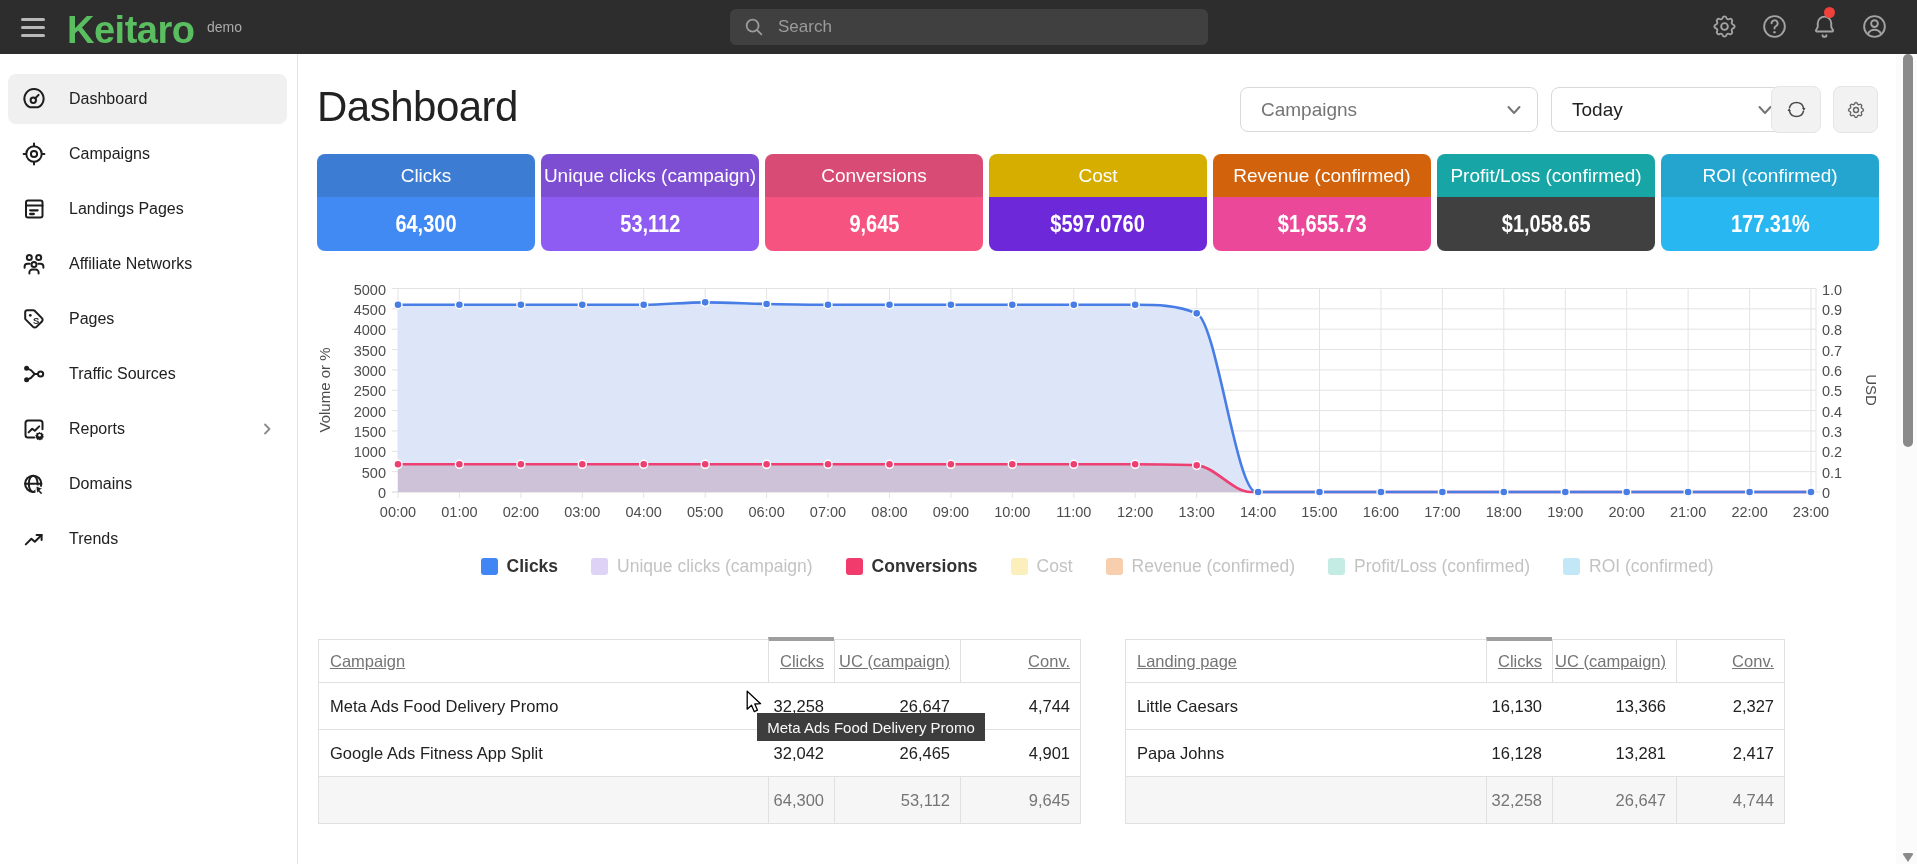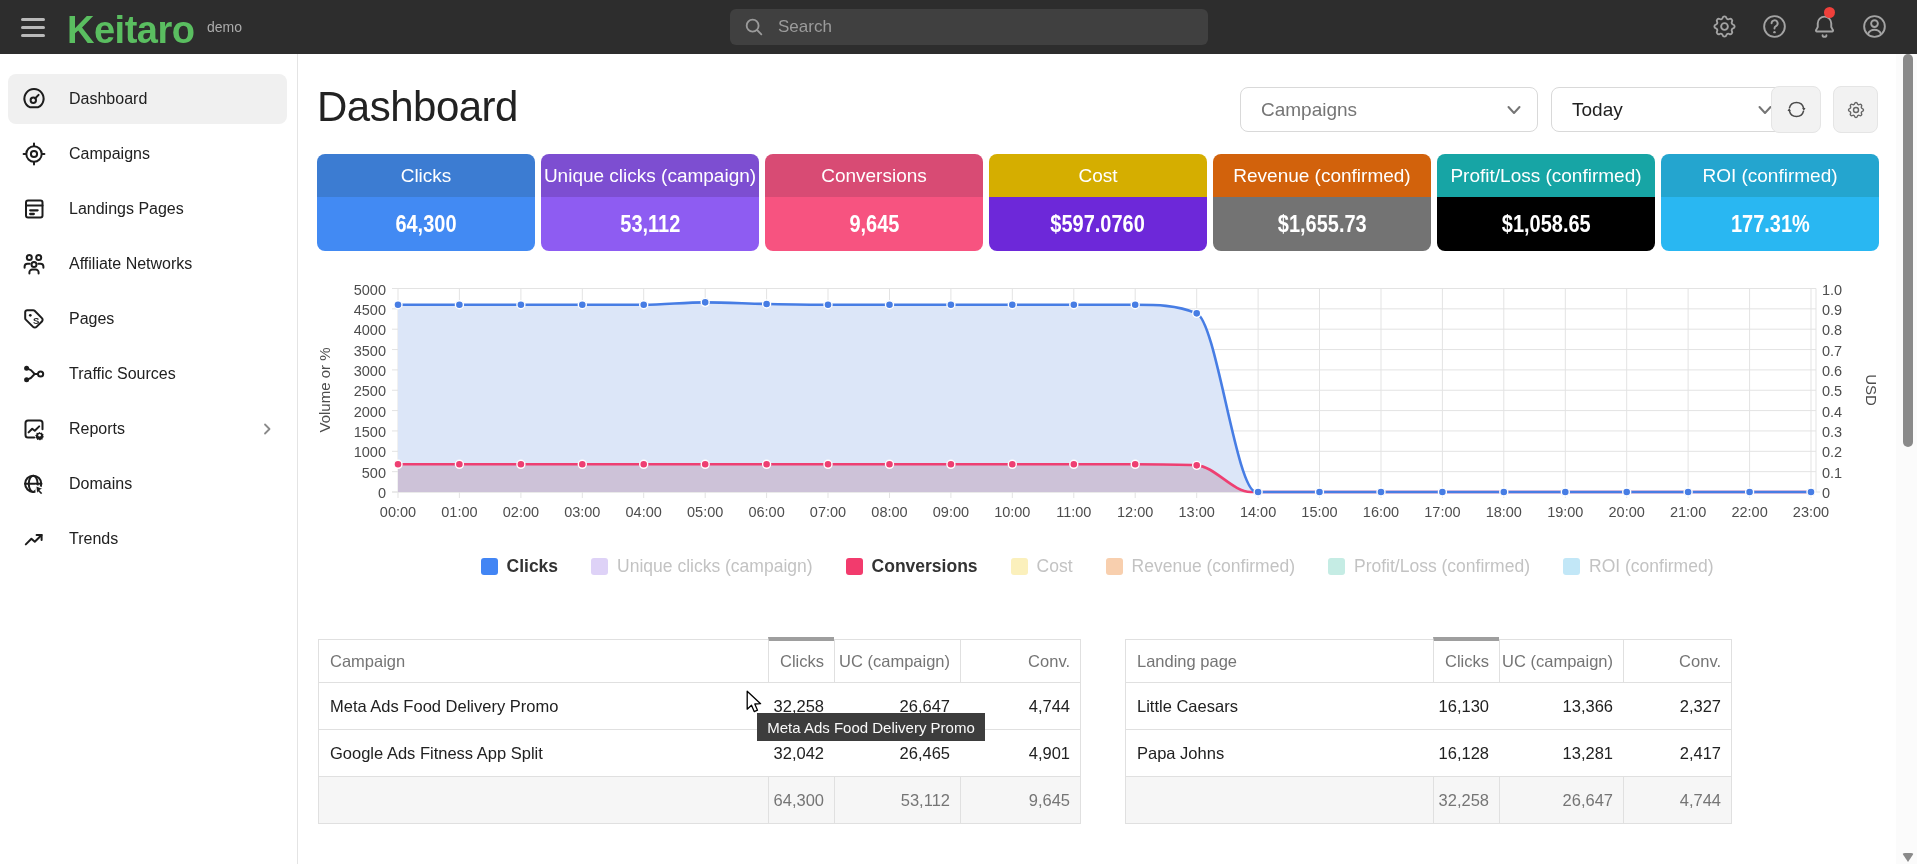--- a/index.html
+++ b/index.html
@@ -33,21 +33,21 @@
 .chart { position:absolute; left:298px; top:270px; }
 .legend { position:absolute; left:298px; top:556px; width:1598px; display:flex; justify-content:center; gap:33px; }
 .li { display:flex; align-items:center; }
 .sq { width:17px; height:17px; border-radius:3px; margin-right:9px; }
 .lt { font-size:17.5px; }
 .lt.on { color:#333; font-weight:bold; }
 .lt.off { color:#c3c3c3; }
 .tbl { position:absolute; top:639px; border:1px solid #e0e0e0; font-size:16.5px; }
 .thead, .trow, .tfoot { display:grid; }
 .thead { height:43px; border-bottom:1px solid #e0e0e0; color:#757575; font-size:16.5px; white-space:nowrap; }
-.thead > div { display:flex; align-items:center; }
+.thead > div { display:flex; align-items:center;text-decoration:underline; }
 .hname { padding-left:11px; }
 .hnum { justify-content:flex-end; padding-right:10px; border-left:1px solid #e0e0e0; position:relative; }
 .hnum.sorted { border-top:4px solid #9e9e9e; margin-top:-3px; }
 .trow { height:47px; border-bottom:1px solid #e0e0e0; color:#212121; }
 .trow:last-of-type { }
 .trow > div { display:flex; align-items:center; }
 .tname { padding-left:11px; }
 .tnum { justify-content:flex-end; padding-right:10px; }
 .tfoot { height:46px; background:#f6f6f6; color:#757575; }
 .tfoot > div { display:flex; align-items:center; }
@@ -107,27 +107,27 @@
         </div>
       </div>
       <div class="card">
         <div class="ch" style="background:#d5ae00">Cost</div>
         <div class="cb" style="background:#6d28d9">
           <span>$597.0760</span>
         </div>
       </div>
       <div class="card">
         <div class="ch" style="background:#d2620c">Revenue (confirmed)</div>
-        <div class="cb" style="background:#737373">
+        <div class="cb" style="background:#ec4899">
           <span>$1,655.73</span>
         </div>
       </div>
       <div class="card">
         <div class="ch" style="background:#17a5a5">Profit/Loss (confirmed)</div>
-        <div class="cb" style="background:#000000">
+        <div class="cb" style="background:#404040">
           <span>$1,058.65</span>
         </div>
       </div>
       <div class="card">
         <div class="ch" style="background:#24a5cf">ROI (confirmed)</div>
         <div class="cb" style="background:#29b7f2">
           <span>177.31%</span>
         </div>
       </div>
     </div>
@@ -310,21 +310,21 @@
       <div class="tnum">26,465</div>
       <div class="tnum">4,901</div>
     </div>
     <div class="tfoot" style="grid-template-columns:1fr 66px 126px 120px">
       <div></div>
       <div class="tnum">64,300</div>
       <div class="tnum">53,112</div>
       <div class="tnum">9,645</div>
     </div>
   </div>
-<div class="tbl" style="left:1125px;width:607px">
+<div class="tbl" style="left:1125px;width:660px">
     <div class="thead" style="grid-template-columns:1fr 66px 124px 108px">
       <div class="hname">Landing page</div>
       <div class="hnum sorted">Clicks</div>
       <div class="hnum">UC (campaign)</div>
       <div class="hnum">Conv.</div>
     </div>
     <div class="trow" style="grid-template-columns:1fr 66px 124px 108px">
       <div class="tname">Little Caesars</div>
       <div class="tnum">16,130</div>
       <div class="tnum">13,366</div>

